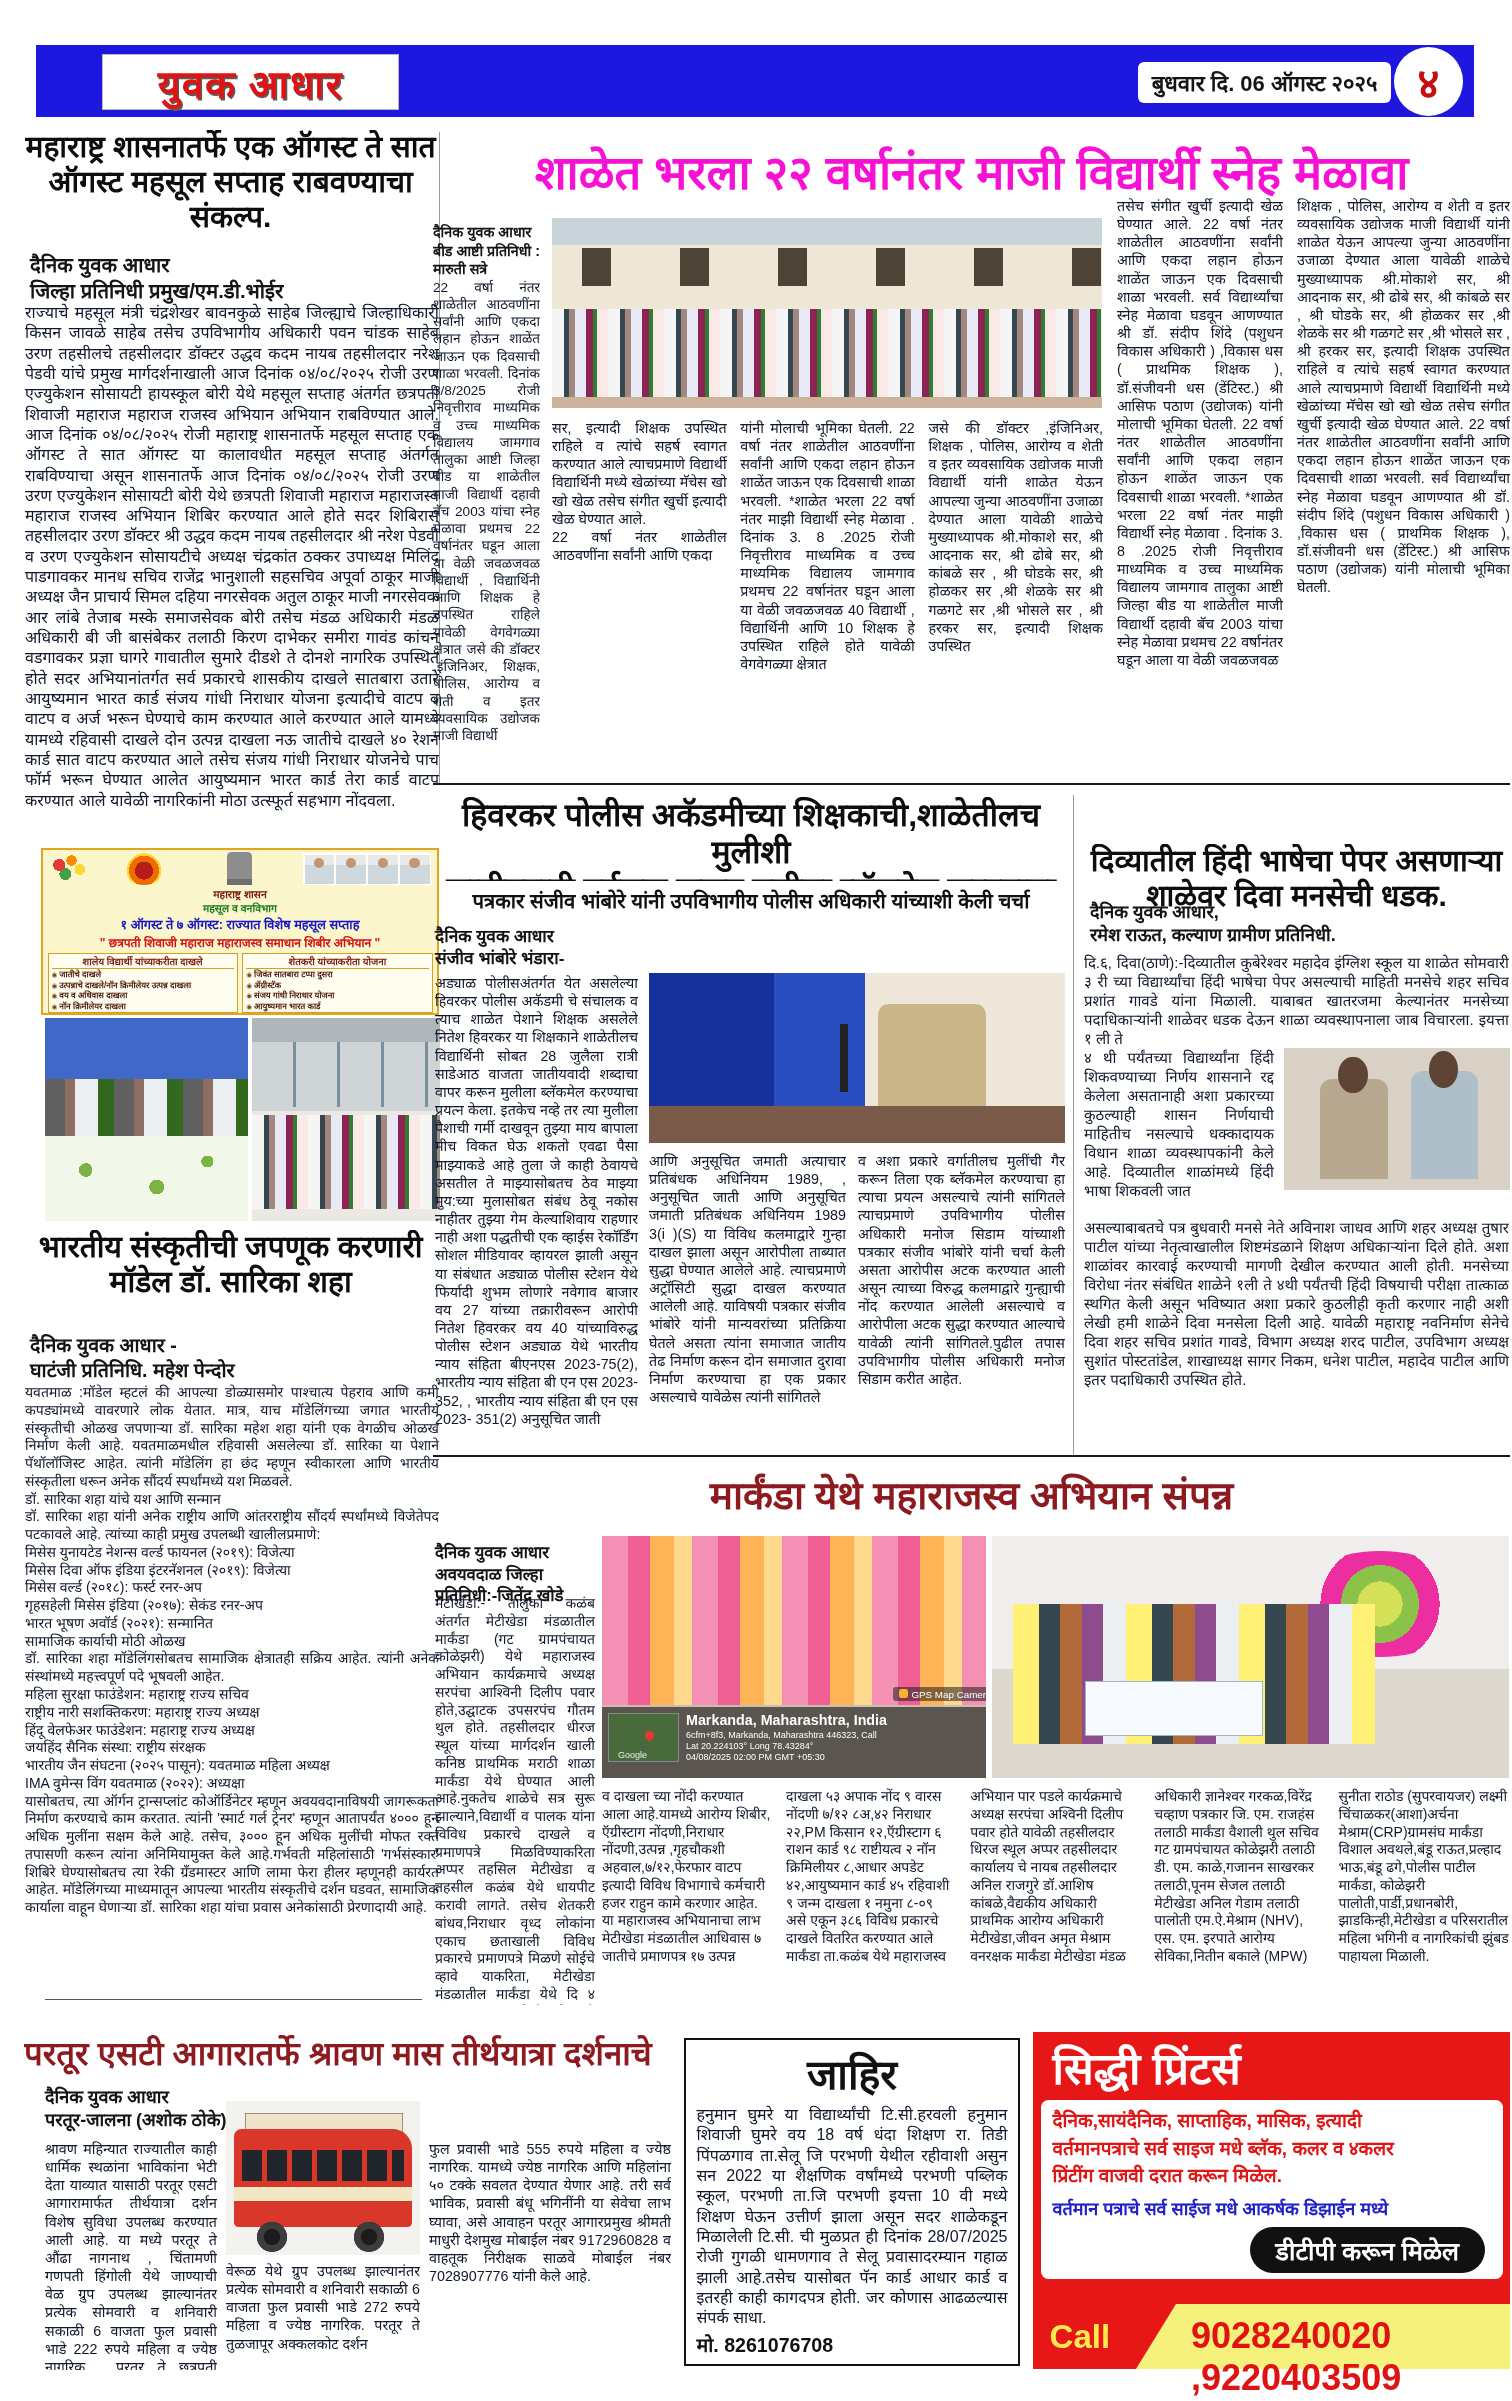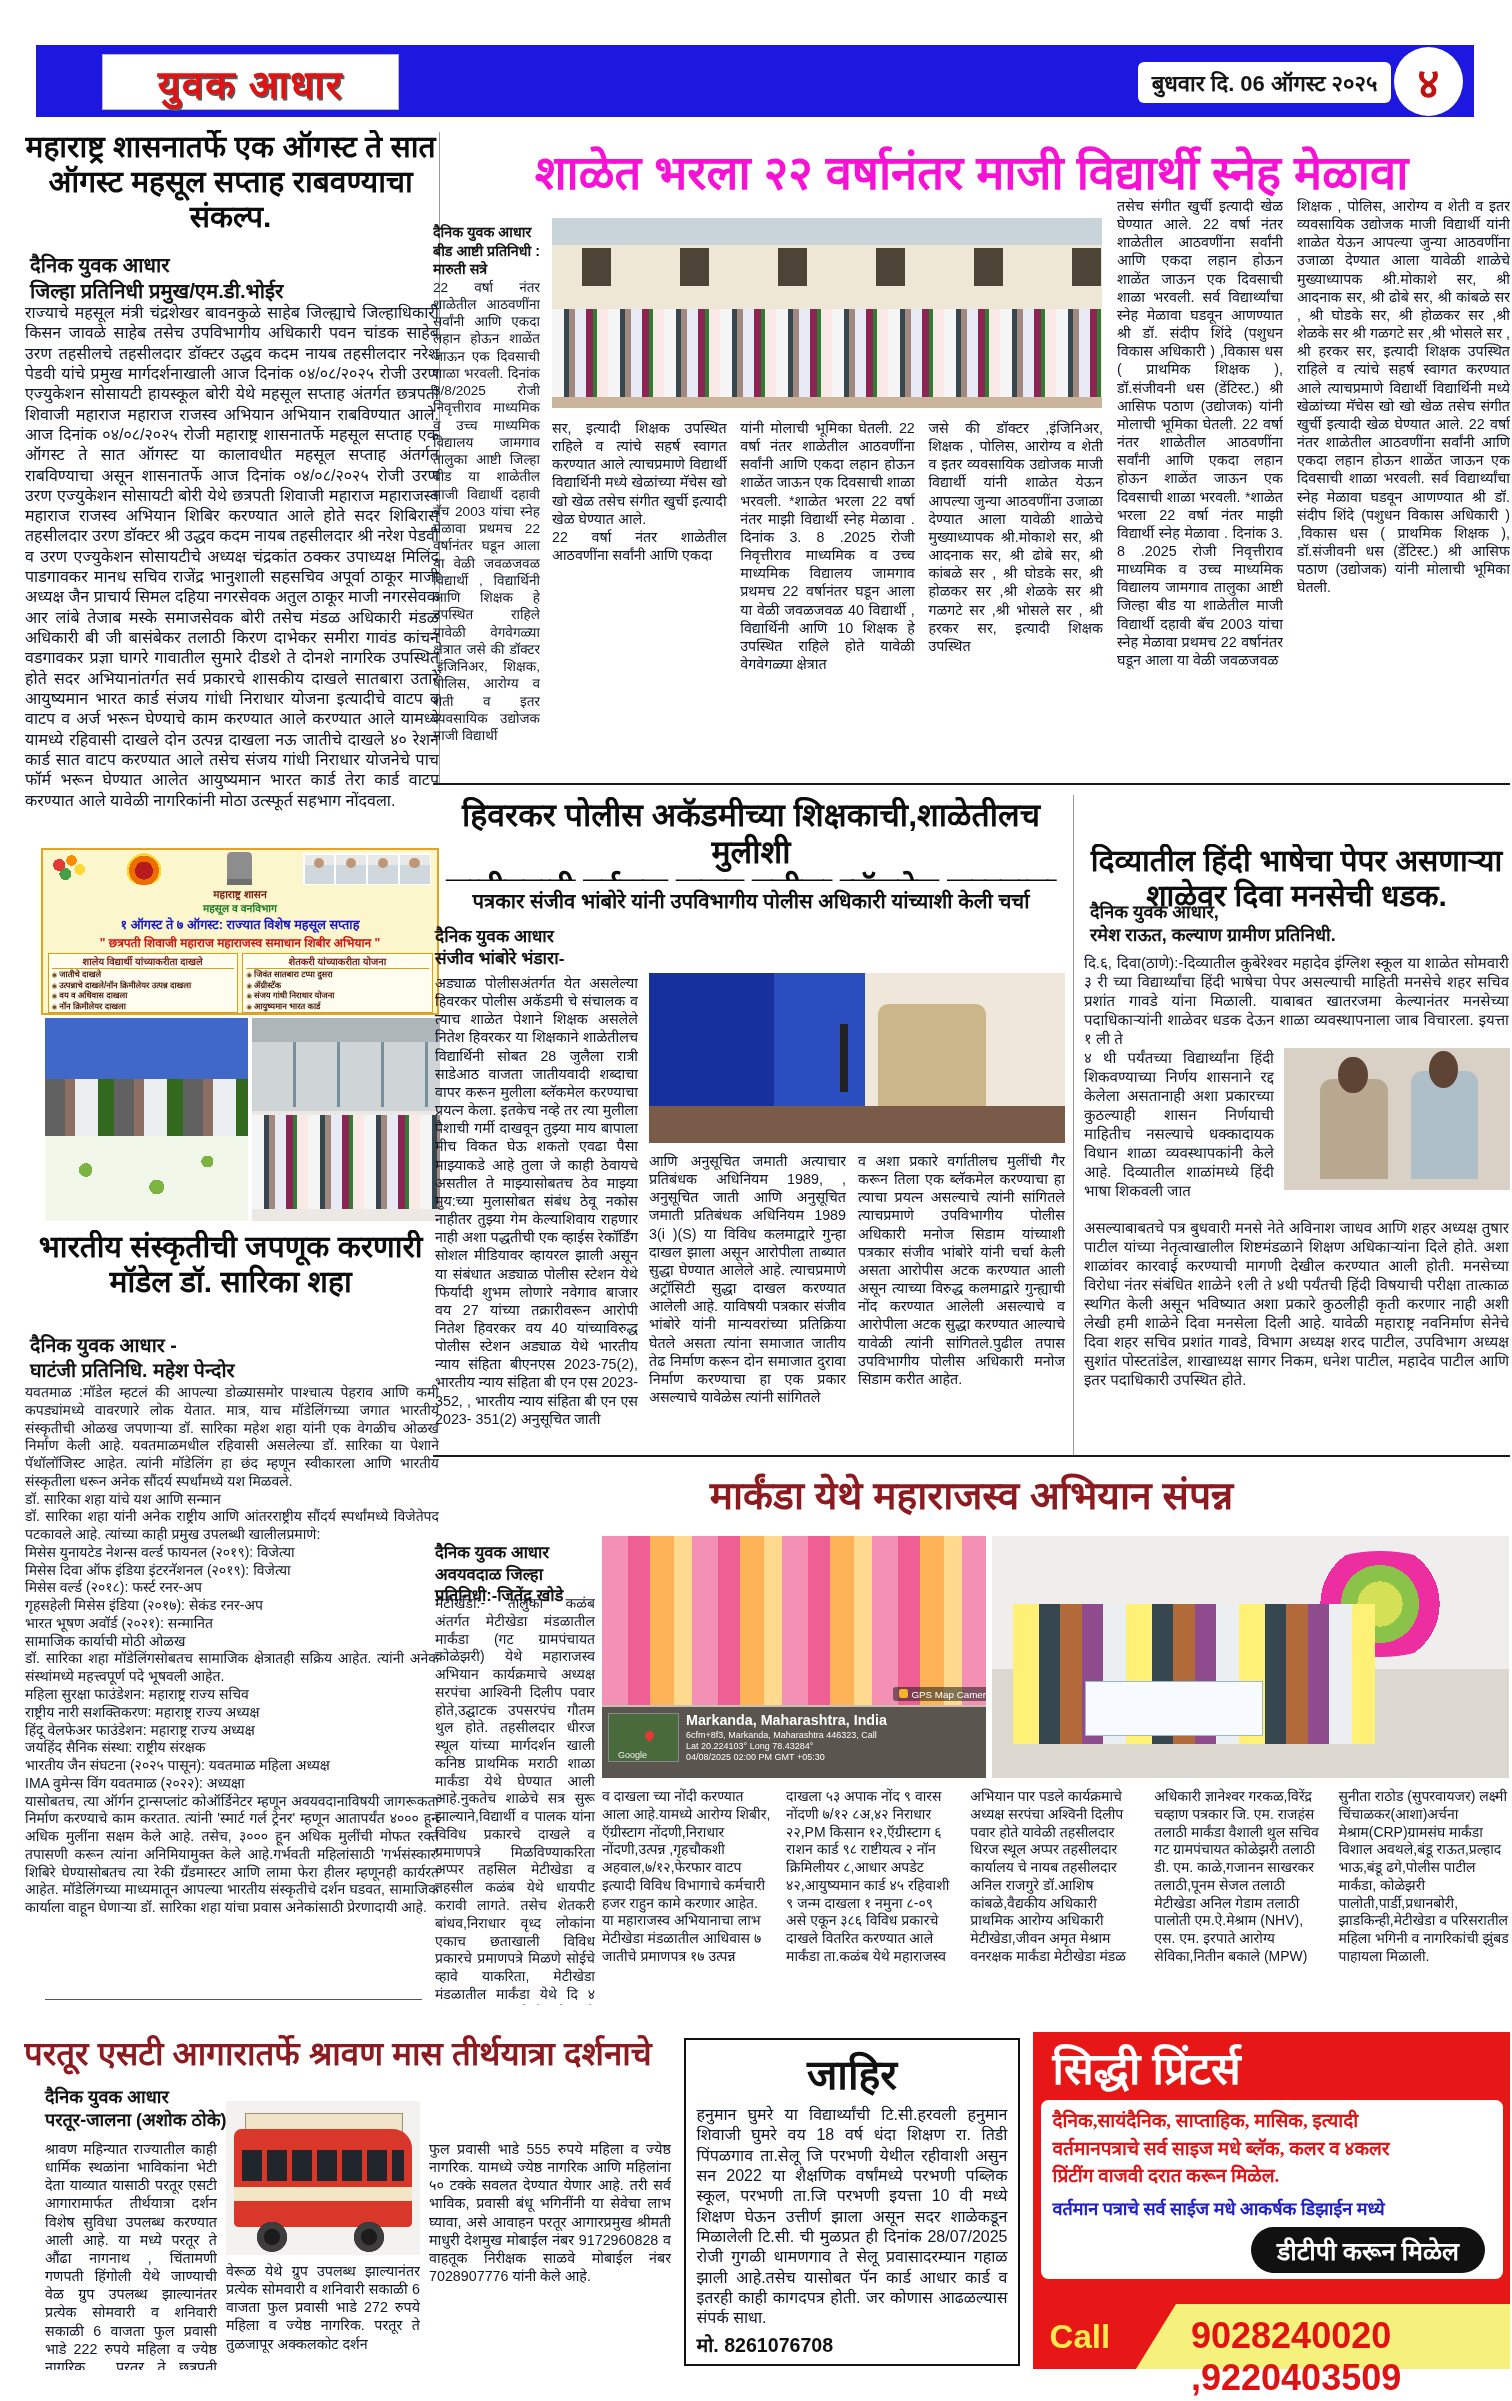--- a/index.html
+++ b/index.html
@@ -113,21 +113,21 @@
   .bus .winrow{position:absolute;left:8%;top:32%;width:84%;height:20%;
      background:repeating-linear-gradient(90deg,#20262b 0 19.6px,#d8372a 19.6px 25px);}
   .bus .stripe{position:absolute;left:4%;top:56%;width:92%;height:9%;background:#f3e6c4;}
   .bus .w1,.bus .w2{position:absolute;bottom:2%;width:30px;height:30px;border-radius:50%;background:#1c1c1c;box-shadow:inset 0 0 0 6.8px #3d3d3d;}
   .bus .w1{left:16%;} .bus .w2{left:66%;}
   
   .jahir-box{position:absolute;left:684px;top:2038px;width:336px;height:328px;border:2.3px solid #111;
              box-sizing:border-box;padding:4.5px 10.5px;}
   .sp-ad{position:absolute;left:1033px;top:2032px;width:477px;height:337px;background:#e81717;box-sizing:border-box;}
   .sp-title{color:#fff;font-size:44px;font-weight:bold;padding:4.5px 0 3px 19.6px;}
-  .sp-panel{background:#fff;border-radius:7.5px;margin:0 7.5px;padding:7.5px 12px 6px 12px;font-family:Liberation Serif, serif;}
+  .sp-panel{background:#fff;border-radius:7.5px;margin:0 7.5px;padding:7.5px 12px 6px 12px;}
   .sp-red{color:#e01515;font-size:19px;font-weight:bold;line-height:1.45;}
   .sp-blue{color:#2020c8;font-size:18px;font-weight:bold;margin-top:6px;}
   .sp-pillrow{text-align:right;margin:7.5px 6px 0 0;}
   .sp-pill{display:inline-block;background:#111;color:#fff;font-size:25px;font-weight:bold;
            border-radius:25.6px;padding:6px 25.6px;}
   .sp-callband{position:absolute;left:0;bottom:0;width:100%;height:65px;background:#f6f17c;}
   .sp-call{position:absolute;left:0;top:0;height:65px;width:143px;background:#e81717;color:#ffe94d;
            font-size:33px;font-weight:bold;display:flex;align-items:center;padding-left:16.6px;box-sizing:border-box;
            clip-path:polygon(0 0,100% 0,72% 100%,0 100%);}
   .sp-phones{position:absolute;left:158px;top:10.5px;font-size:36px;font-weight:bold;color:#e01212;}

